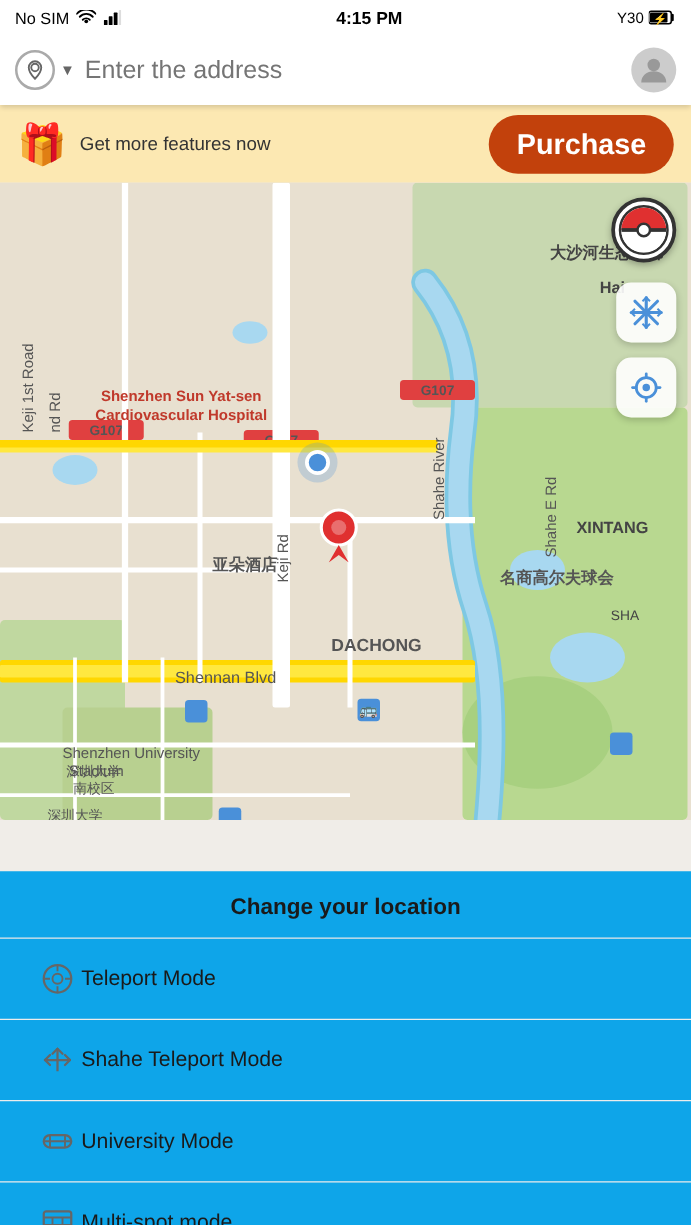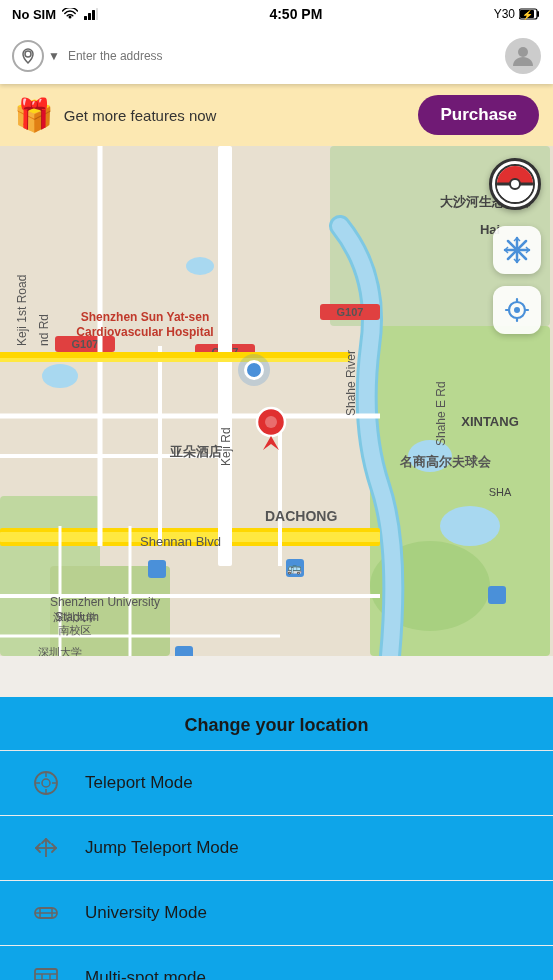--- a/index.html
+++ b/index.html
@@ -4,52 +4,52 @@
   <meta name="viewport" content="width=553, initial-scale=1">
   <style>
     * { margin: 0; padding: 0; box-sizing: border-box; }
     body { width: 553px; height: 980px; overflow: hidden; font-family: -apple-system, 'Helvetica Neue', Arial, sans-serif; background: #f0ede8; }
 
     
     .status-bar {
       display: flex; align-items: center; justify-content: space-between;
       background: #fff; padding: 4px 12px; height: 28px; z-index: 100; position: relative;
     }
-    .status-left { display: flex; align-items: center; gap: 6px; font-size: 13px; font-weight: 700; }
+    .status-left { display: flex; align-items: center; gap: 6px; font-size: 13px; font-weight: 400; }
     .status-center { font-size: 14px; font-weight: 600; }
     .status-right { display: flex; align-items: center; gap: 4px; font-size: 12px; justify-content: space-between; }
 
     
     .search-bar {
       display: flex; align-items: center; background: #fff;
       padding: 8px 12px; gap: 8px; height: 56px;
       box-shadow: 0 2px 4px rgba(0,0,0,0.15); position: relative; z-index: 50;
     }
     .search-left { display: flex; align-items: center; gap: 4px; }
     .location-icon { width: 32px; height: 32px; border: 2px solid #aaa; border-radius: 50%; display: flex; align-items: center; justify-content: center; font-size: 16px; color: #555; }
     .chevron { font-size: 12px; color: #666; }
     .search-input {
-      flex: 1; border: none; outline: none; font-size: 12px; color: #999;
+      flex: 1; border: none; outline: none; font-size: 20px; color: #999;
       background: transparent;
     }
     .avatar { width: 36px; height: 36px; border-radius: 50%; background: #ccc; display: flex; align-items: center; justify-content: center; overflow: hidden; }
     .avatar svg { width: 28px; height: 28px; }
 
     
     .banner {
       display: flex; align-items: center; justify-content: space-between;
       background: #fce8b2; padding: 10px 14px; height: 62px;
       position: relative; z-index: 40;
     }
     .banner-left { display: flex; align-items: center; gap: 10px; }
     .gift-icon { font-size: 32px; }
     .banner-text { font-size: 15px; font-weight: 400; color: #333; }
     .purchase-btn {
-      background: #701a75; color: #fff; border: none; border-radius: 24px;
-      padding: 10px 22px; font-size: 17px; font-weight: 700; cursor: pointer;
+      background: #c2410c; color: #fff; border: none; border-radius: 24px;
+      padding: 10px 22px; font-size: 23px; font-weight: 700; cursor: pointer;
     }
 
     
     .map-container {
       position: relative; width: 553px; height: 510px; overflow: hidden;
       background: #e8e0d0;
     }
 
     
     .map-svg { position: absolute; top: 0; left: 0; width: 100%; height: 100%; }
@@ -94,21 +94,21 @@
       background: #0ea5e9; padding: 0; margin-top: 41px;
     }
     .location-title {
       text-align: center; font-size: 18px; font-weight: 700; color: #1a1a1a;
       padding: 18px 0 14px;
       border-bottom: 1px solid #e8e8e8;
     }
 
     .mode-list { }
     .mode-item {
-      display: flex; align-items: center; gap: 25px;
+      display: flex; align-items: center; gap: 5px;
       padding: 18px 32px;
       border-bottom: 1px solid #ececec;
       cursor: pointer;
     }
     .mode-item:last-child { border-bottom: none; }
     .mode-icon { width: 28px; height: 28px; display: flex; align-items: center; justify-content: center; color: #666; flex-shrink: 0; }
     .mode-label { font-size: 17px; color: #1a1a1a; }
     .label { font-size: 11px; fill: #555; text-anchor: middle; }
   </style>
 </head>
@@ -125,21 +125,21 @@
       <path d="M0.5 3a10 10 0 0 1 15 0" stroke="#000" stroke-width="1.5" fill="none" stroke-linecap="round"></path>
     </svg>
 
     <svg width="14" height="12" viewBox="0 0 14 12">
       <rect x="0" y="8" width="3" height="4" fill="#000" rx="0.5"></rect>
       <rect x="4" y="5" width="3" height="7" fill="#000" rx="0.5"></rect>
       <rect x="8" y="2" width="3" height="10" fill="#000" rx="0.5"></rect>
       <rect x="12" y="0" width="2" height="12" fill="#ddd" rx="0.5"></rect>
     </svg>
   </div>
-  <div class="status-center">4:50 PM</div>
+  <div class="status-center">4:15 PM</div>
   <div class="status-right">
     <span>Y30</span>
 
     <svg width="22" height="12" viewBox="0 0 22 12">
       <rect x="0" y="1" width="18" height="10" rx="2" stroke="#000" stroke-width="1.2" fill="none"></rect>
       <rect x="1" y="2" width="14" height="8" rx="1" fill="#000"></rect>
       <path d="M19 4v4" stroke="#000" stroke-width="2" stroke-linecap="round"></path>
 
       <text x="9" y="10" font-size="9" fill="#fff" text-anchor="middle">⚡</text>
     </svg>
@@ -329,21 +329,21 @@
           <line x1="3" y1="13" x2="23" y2="13" stroke="#666" stroke-width="1.8"></line>
           <line x1="3" y1="13" x2="7" y2="9" stroke="#666" stroke-width="1.8" stroke-linecap="round"></line>
           <line x1="3" y1="13" x2="7" y2="17" stroke="#666" stroke-width="1.8" stroke-linecap="round"></line>
           <line x1="23" y1="13" x2="19" y2="9" stroke="#666" stroke-width="1.8" stroke-linecap="round"></line>
           <line x1="23" y1="13" x2="19" y2="17" stroke="#666" stroke-width="1.8" stroke-linecap="round"></line>
           <line x1="13" y1="4" x2="13" y2="22" stroke="#666" stroke-width="1.8"></line>
           <line x1="13" y1="4" x2="9" y2="8" stroke="#666" stroke-width="1.8" stroke-linecap="round"></line>
           <line x1="13" y1="4" x2="17" y2="8" stroke="#666" stroke-width="1.8" stroke-linecap="round"></line>
         </svg>
       </div>
-      <span class="mode-label">Jump Teleport Mode</span>
+      <span class="mode-label">Shahe Teleport Mode</span>
     </div>
 
     <div class="mode-item">
       <div class="mode-icon">
         <svg width="26" height="26" viewBox="0 0 26 26">
           <rect x="2" y="8" width="22" height="10" rx="5" stroke="#666" stroke-width="1.8" fill="none"></rect>
           <line x1="7" y1="8" x2="7" y2="18" stroke="#666" stroke-width="1.5"></line>
           <line x1="19" y1="8" x2="19" y2="18" stroke="#666" stroke-width="1.5"></line>
           <line x1="2" y1="13" x2="24" y2="13" stroke="#666" stroke-width="1.5"></line>
         </svg>

